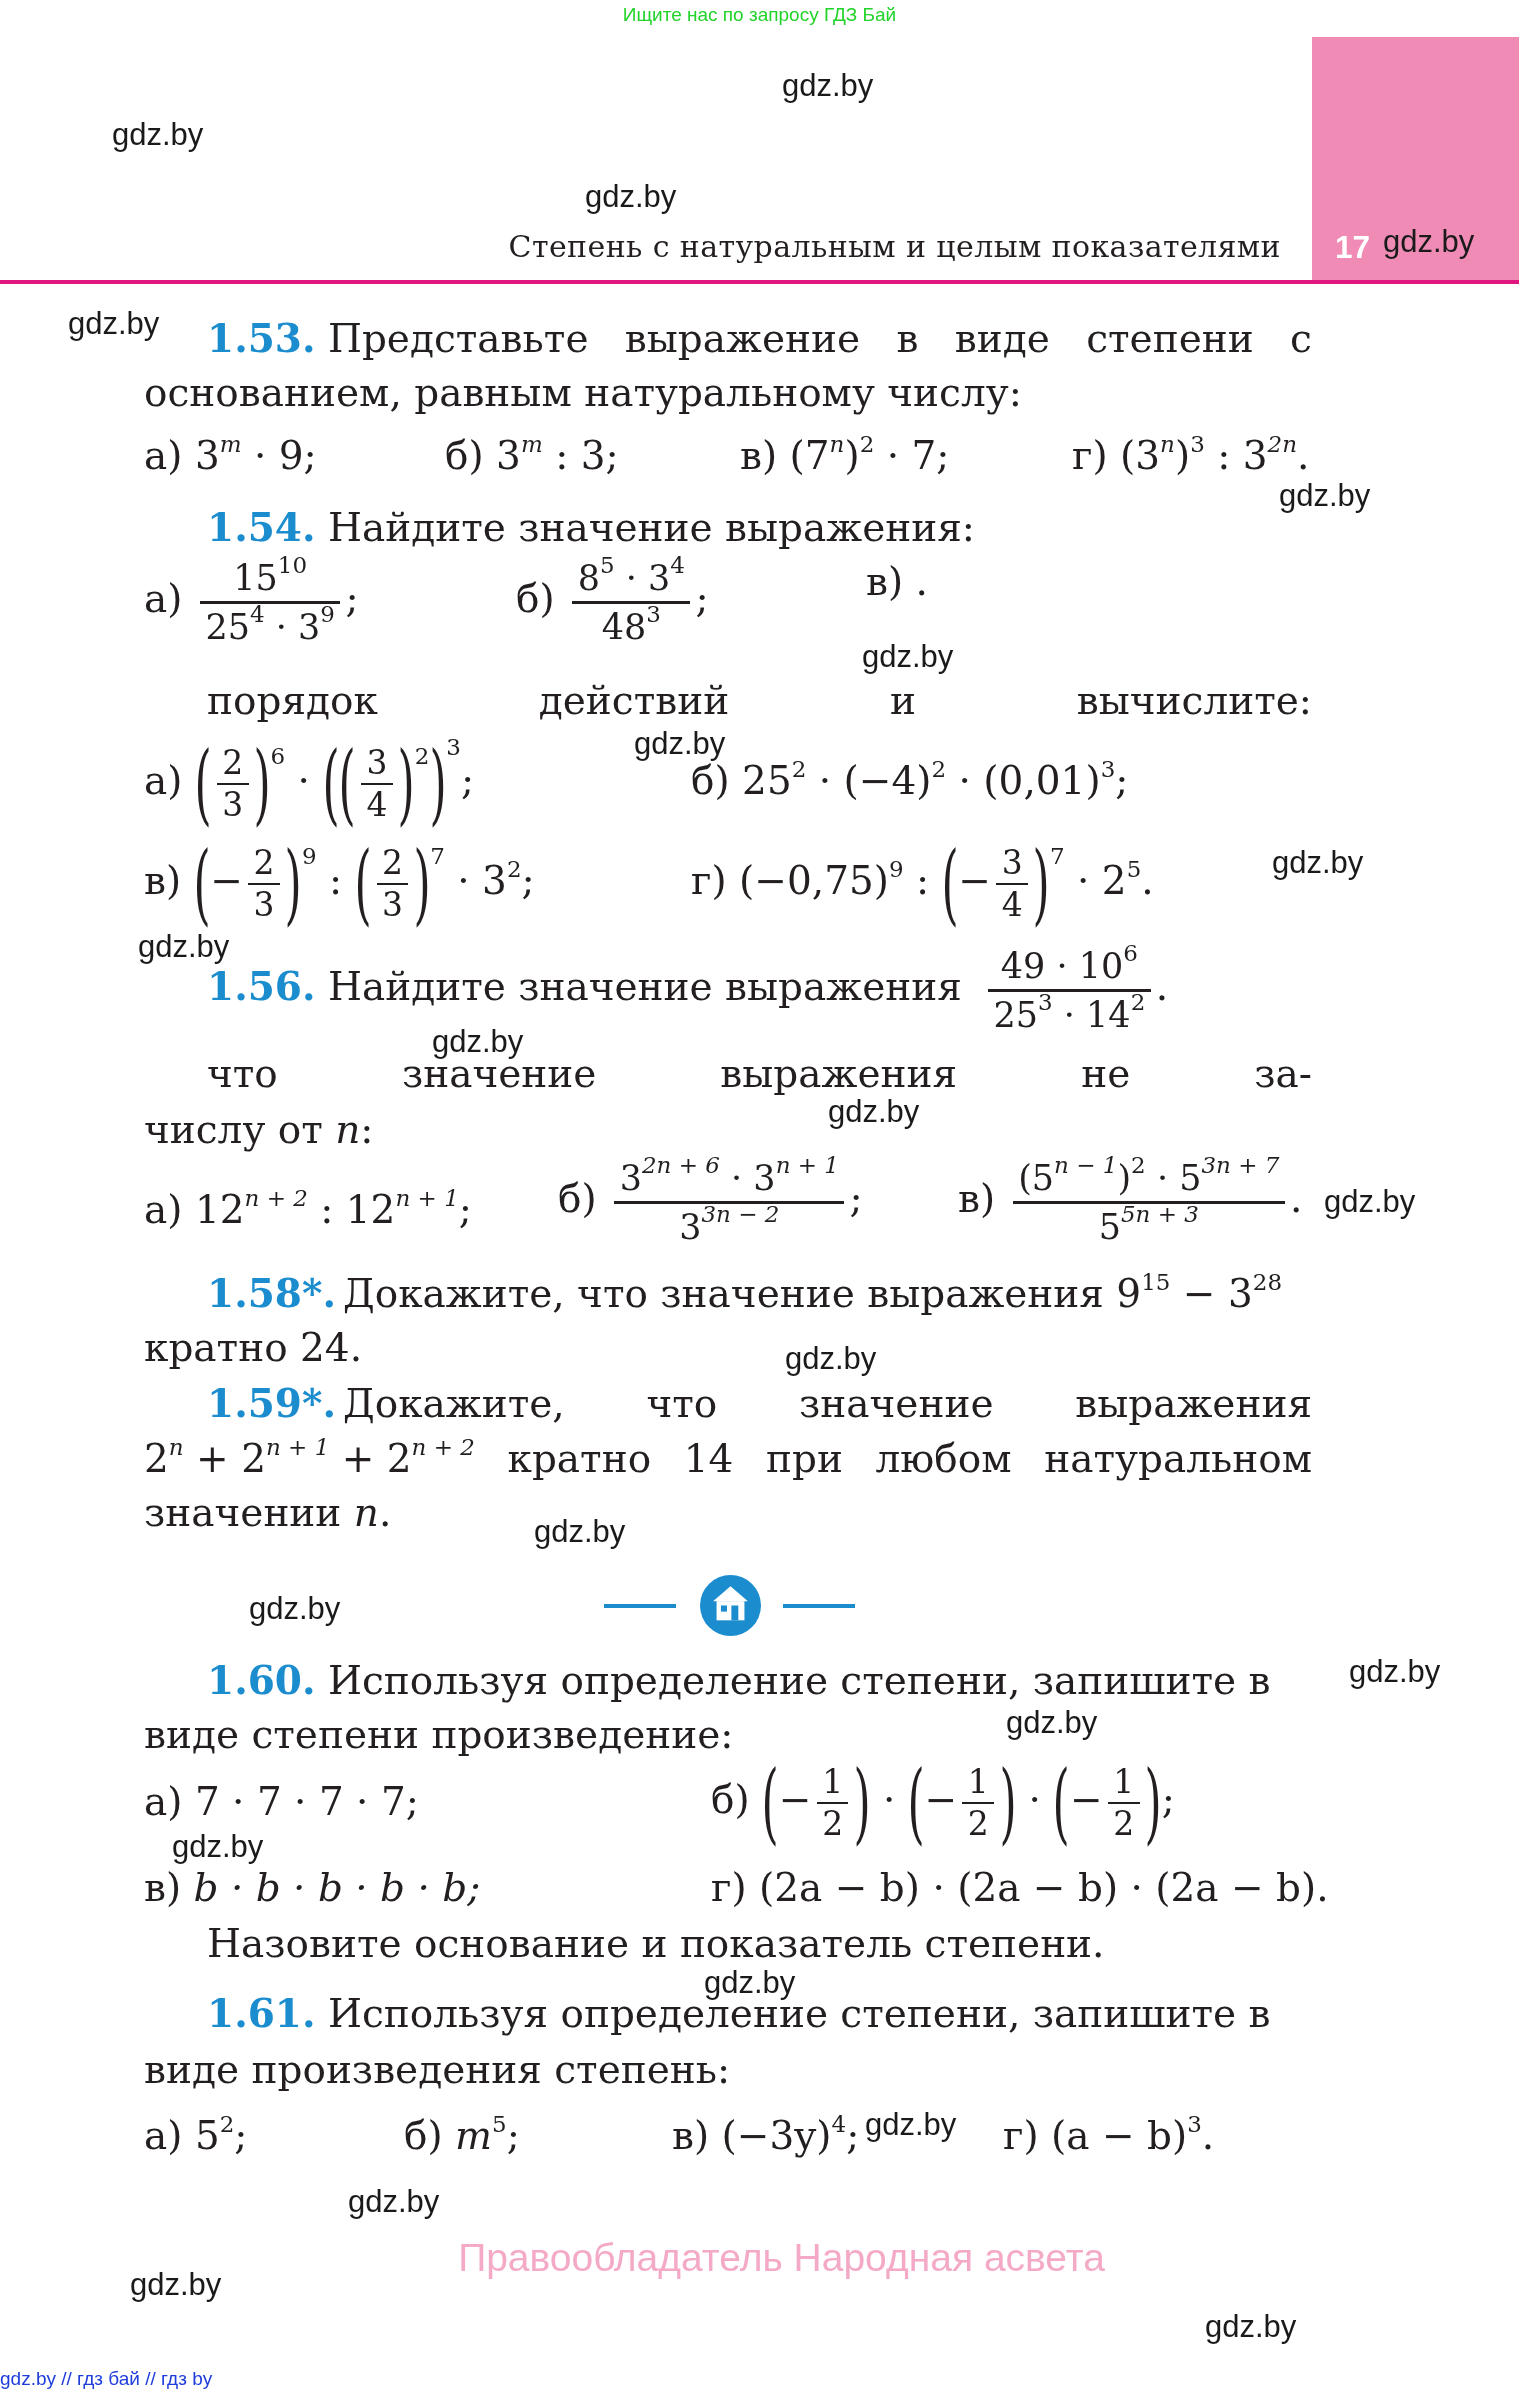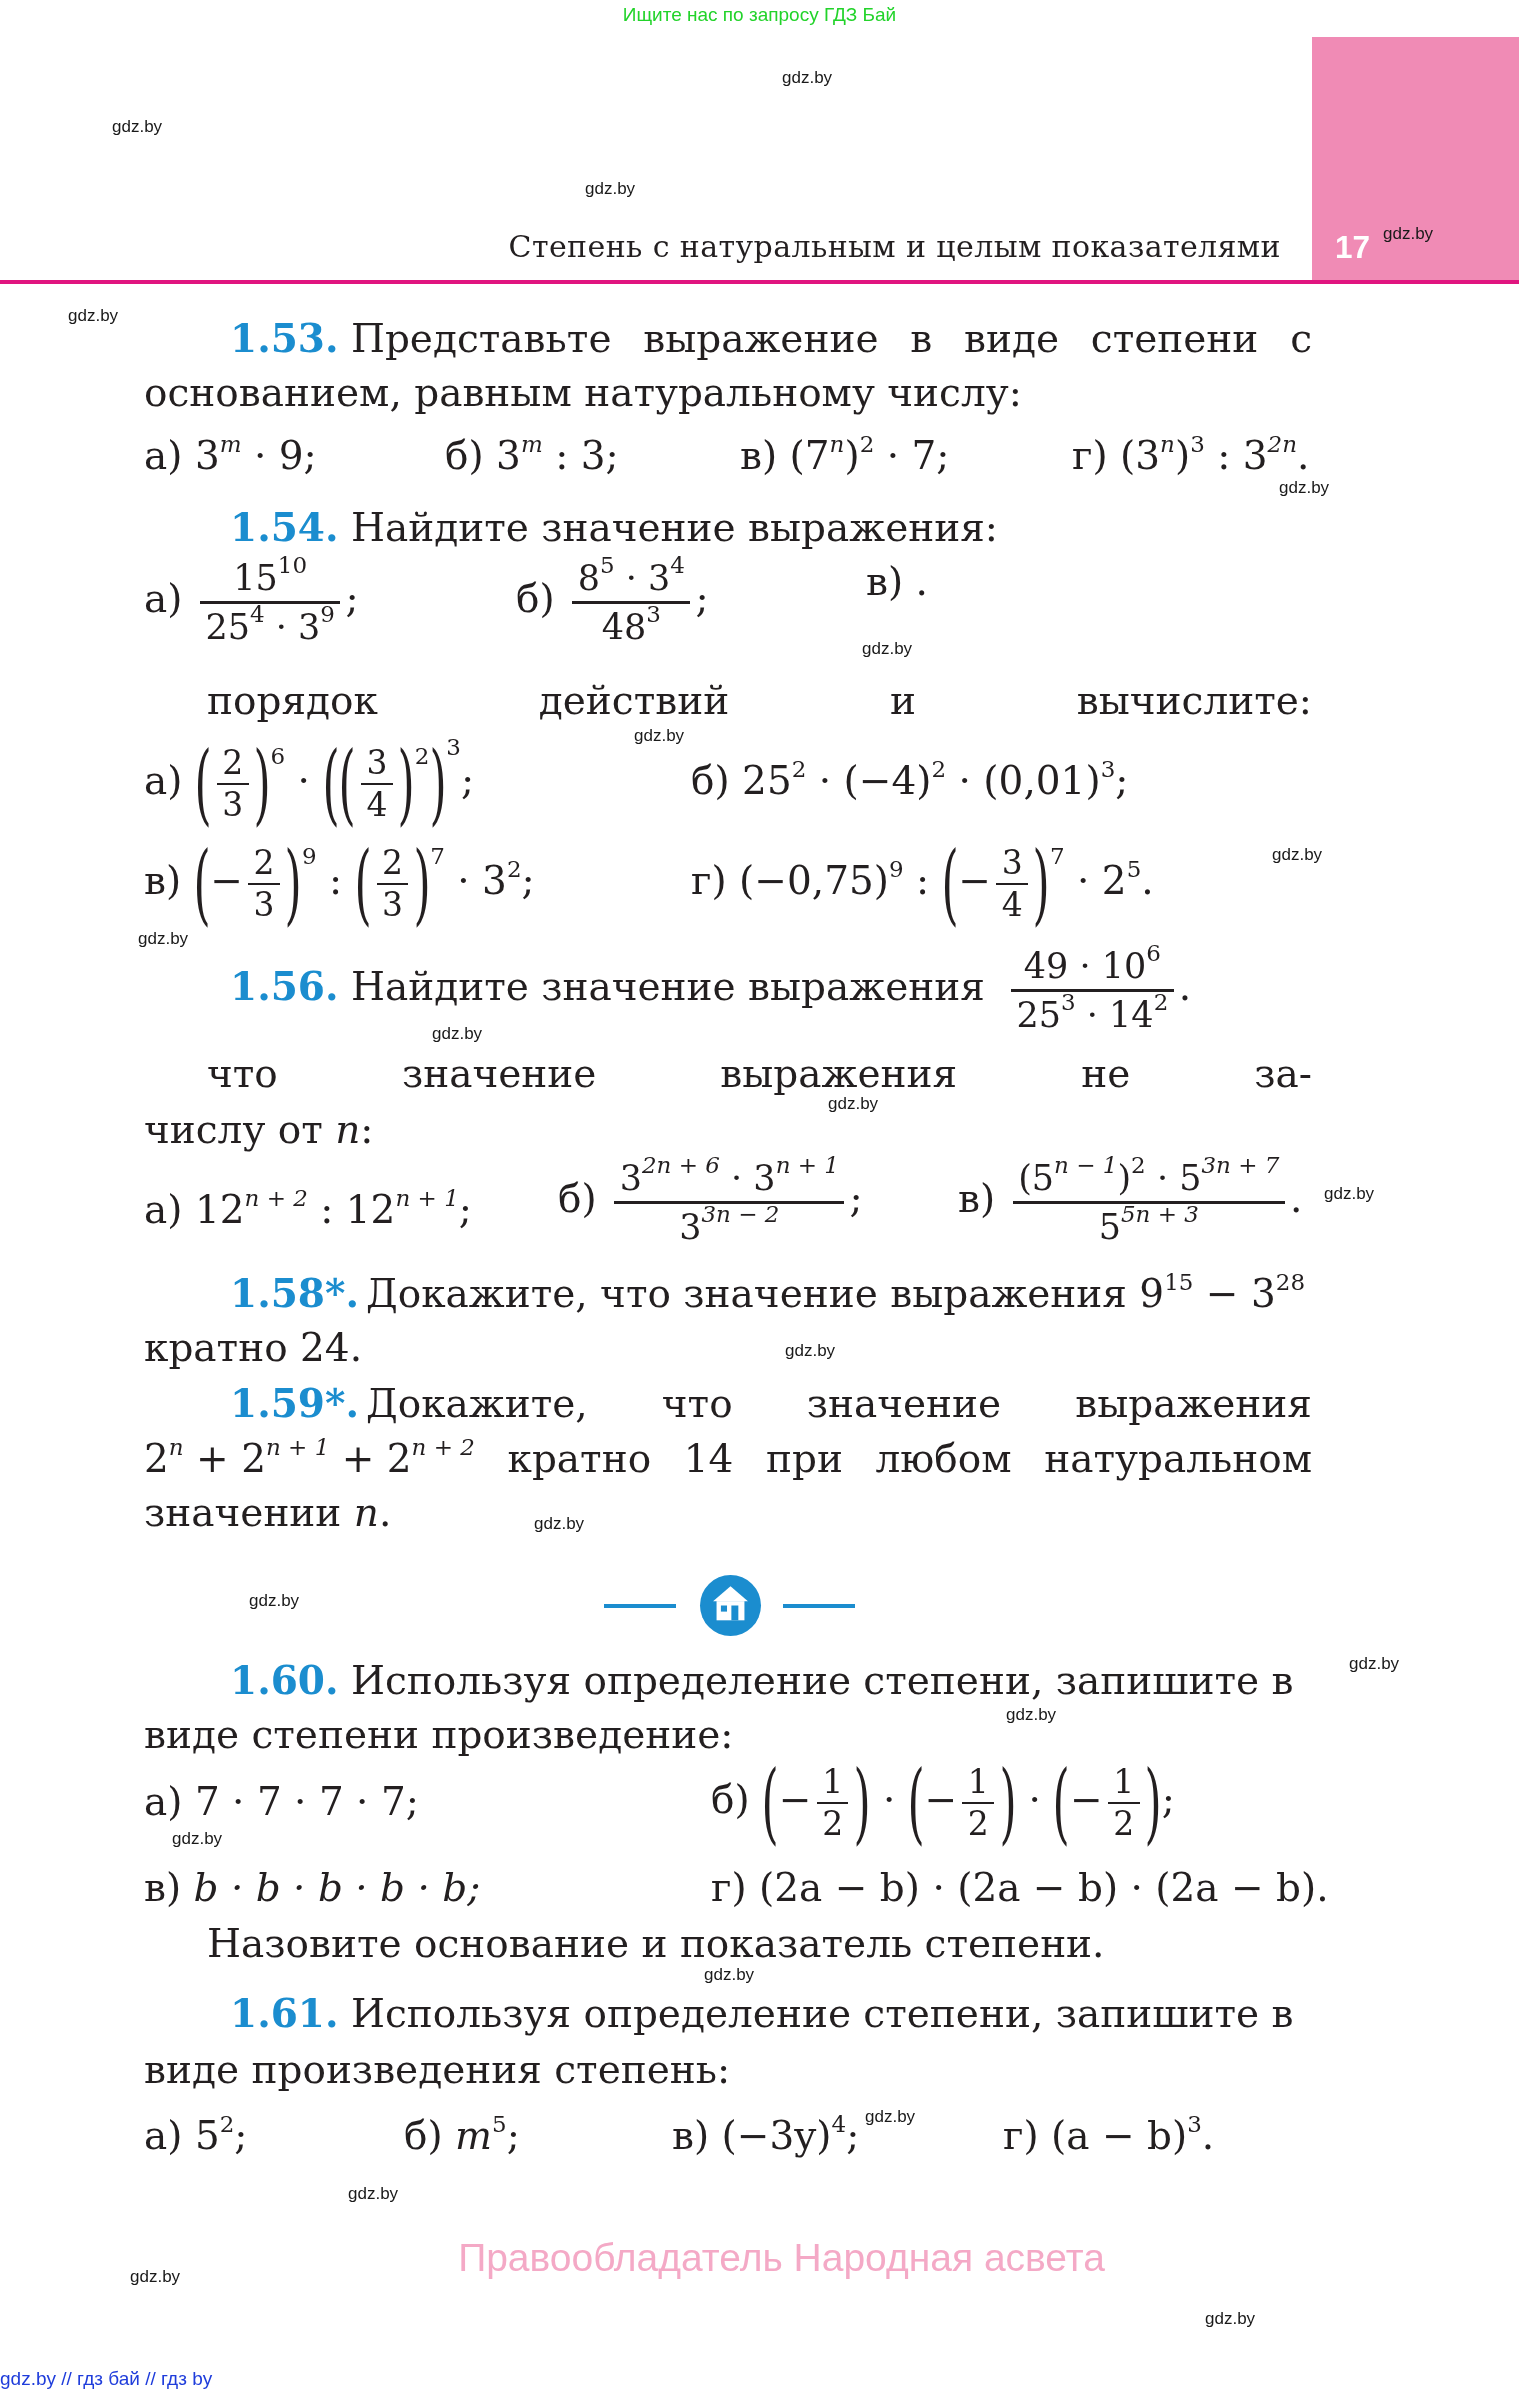--- a/index.html
+++ b/index.html
@@ -1,30 +1,30 @@
 <!DOCTYPE html>
 <html style="font-size:14px"><head>
 <meta charset="utf-8">
 <style>
   * { box-sizing: border-box; margin: 0; padding: 0; }
   html, body { width: 1519px; height: 2401px; background: #ffffff; overflow: hidden; }
   body { position: relative; font-family: "DejaVu Serif", "Liberation Serif", serif; color: #231f20; }
-  .wm { position: absolute; font-family: "Liberation Sans", sans-serif; font-size: 17px; color: #1a1a1a; white-space: nowrap; }
+  .wm { position: absolute; font-family: "Liberation Sans", sans-serif; font-size: 31px; color: #1a1a1a; white-space: nowrap; }
 
   .top-banner { position: absolute; top: 3.5px; left: 0; width: 1519px; text-align: center; font-family: "Liberation Sans", sans-serif; font-size: 19px; color: #22d32a; }
 
   .pink-tab { position: absolute; left: 1312px; top: 37px; width: 207px; height: 243px; background: #f08bb5; }
   .page-num { position: absolute; left: 1335px; top: 229px; font-family: "Liberation Sans", sans-serif; font-weight: bold; font-size: 31.5px; color: #ffffff; }
   .header-rule { position: absolute; left: 0; top: 280px; width: 1519px; height: 3.5px; background: #e0157f; }
   .running-head { position: absolute; right: 238px; top: 229px; font-family: "DejaVu Serif", serif; font-size: 30px; color: #231f20; letter-spacing: 0.4px; }
 
   .line { position: absolute; left: 144px; width: 1168px; font-size: 39px; line-height: 53px; white-space: nowrap; }
   .line.indent { left: 207px; width: 1105px; }
   .justify { display: flex; justify-content: space-between; }
-  .num { color: #1b8dcf; font-weight: bold; margin-right: 12.3px; margin-left: 23px; }
+  .num { color: #1b8dcf; font-weight: bold; margin-right: 12.3px; }
 
   .item { position: absolute; font-size: 39px; line-height: 53px; white-space: nowrap; }
   sup { font-size: 23px; vertical-align: 17.5px; line-height: 0; }
   i { font-style: italic; }
 
   .frac { display: inline-flex; flex-direction: column; align-items: center; vertical-align: middle; margin: 0 5.3px; }
   .frac .n, .frac .d { padding: 0 5.3px; line-height: 46px; font-size: 35px; }
   .frac .bar { height: 2.6px; background: #231f20; width: 100%; }
   .frac.small .n, .frac.small .d { font-size: 33px; line-height: 40px; }
 

